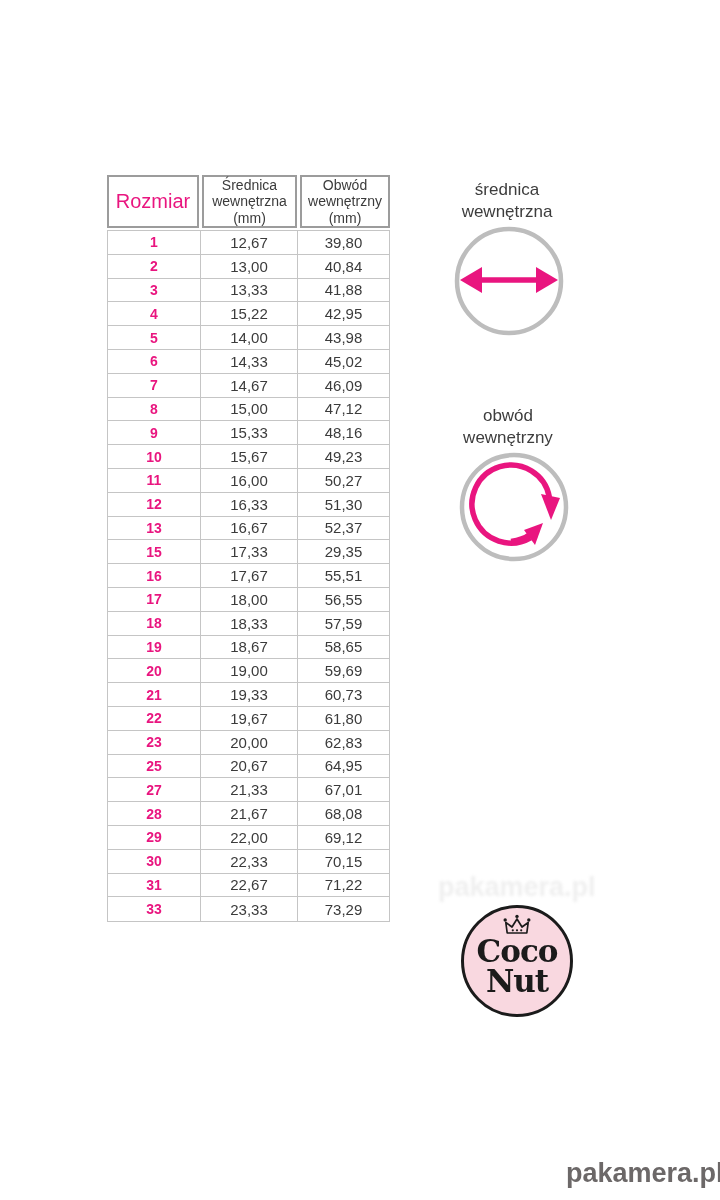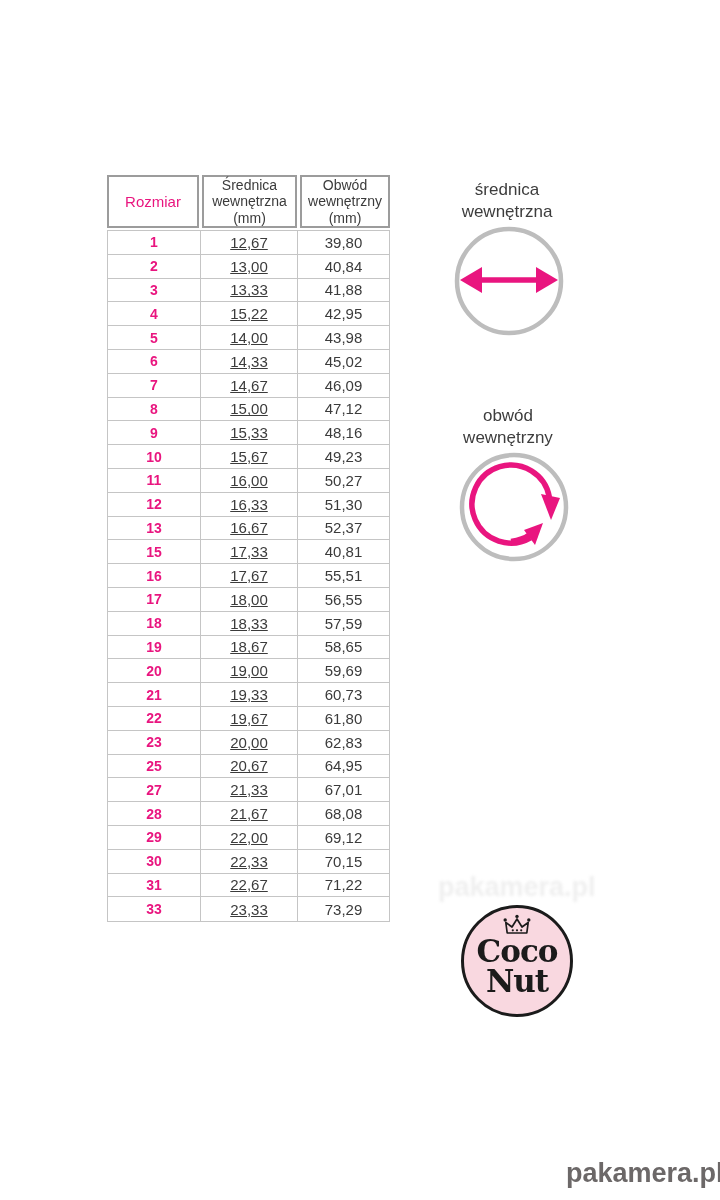--- a/index.html
+++ b/index.html
@@ -8,32 +8,32 @@
     font-family:"Liberation Sans",sans-serif;
   }
   
   .size-table{position:absolute;left:107px;top:175px;width:283px;}
   .thead{display:grid;grid-template-columns:92px 95px 90px;column-gap:3px;}
   .th{
     box-sizing:border-box;height:53px;border:2px solid var(--header-border);
     display:flex;align-items:center;justify-content:center;text-align:center;
     font-size:14px;line-height:1.18;color:var(--text-dark);white-space:pre-line;
   }
-  .th.pink{color:var(--pink);font-size:15px;}
+  .th.pink{color:var(--pink);font-size:20px;}
   .tbody{
     box-sizing:border-box;margin-top:2px;width:283px;
     border:1px solid var(--grid-line);
   }
   .tr{display:grid;grid-template-columns:93px 97px 91px;height:23.8px;box-sizing:border-box;
       border-bottom:1px solid var(--grid-line);}
   .tr:last-child{border-bottom:none;text-align:center;}
   .td{display:flex;align-items:center;justify-content:center;box-sizing:border-box;
       font-size:15px;color:var(--text-dark);}
   .td.c1{border-right:1px solid var(--grid-line);color:var(--pink);font-weight:bold;font-size:14px;}
-  .td.c2{border-right:1px solid var(--grid-line);text-decoration:underline;}
+  .td.c2{border-right:1px solid var(--grid-line);}
   
   .diagram-label{
     position:absolute;text-align:center;font-size:17px;line-height:1.28;
     color:#3d3d3d;white-space:pre-line;
   }
   #lbl-diameter{left:427px;top:179px;width:160px;}
   #lbl-circumference{left:425px;top:405px;width:166px;}
   .diagram{position:absolute;}
   #dia-diameter{left:450px;top:222px;}
   #dia-circumference{left:455px;top:448px;}
@@ -139,21 +139,21 @@
         <div class="td c3">51,30</div>
       </div>
         <div class="tr" style="">
         <div class="td c1">13</div>
         <div class="td c2">16,67</div>
         <div class="td c3">52,37</div>
       </div>
         <div class="tr" style="">
         <div class="td c1">15</div>
         <div class="td c2">17,33</div>
-        <div class="td c3">40,81</div>
+        <div class="td c3">29,35</div>
       </div>
         <div class="tr" style="">
         <div class="td c1">16</div>
         <div class="td c2">17,67</div>
         <div class="td c3">55,51</div>
       </div>
         <div class="tr" style="">
         <div class="td c1">17</div>
         <div class="td c2">18,00</div>
         <div class="td c3">56,55</div>

